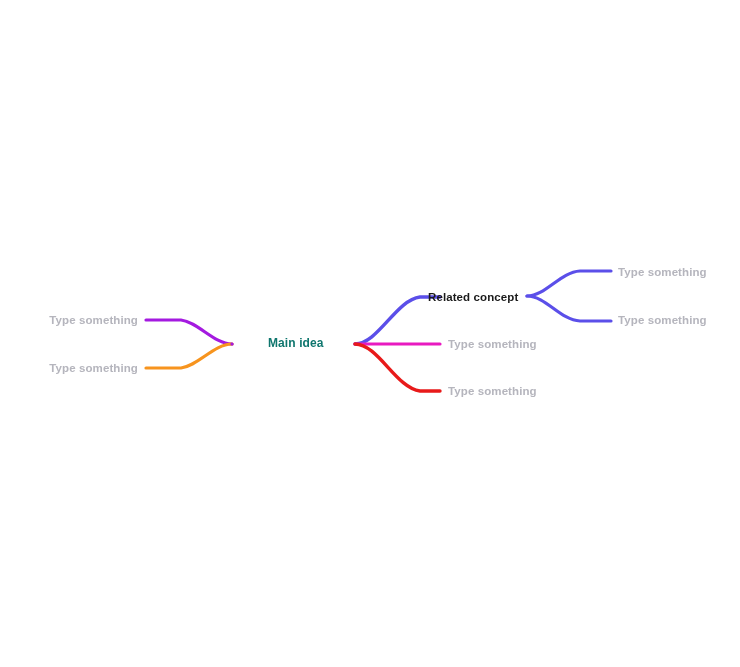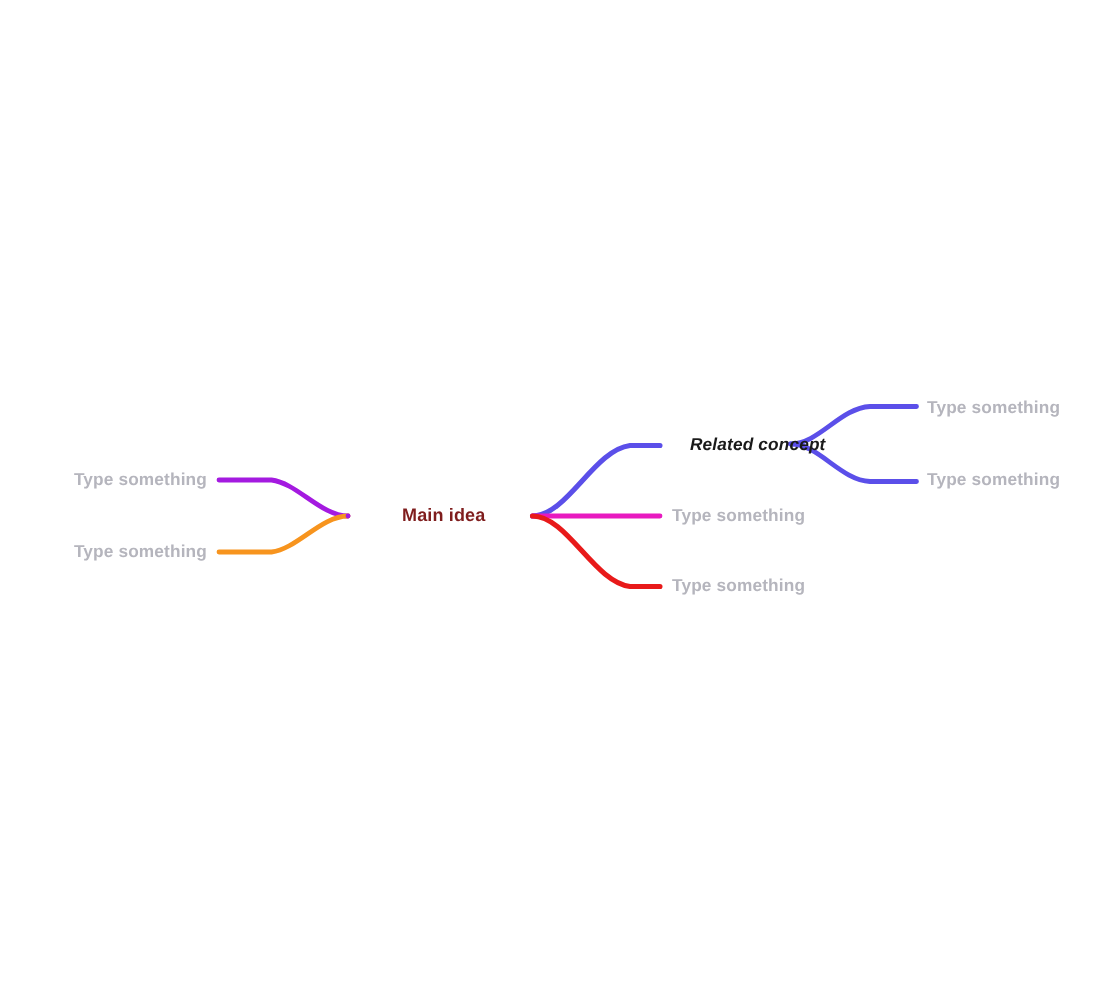--- a/index.html
+++ b/index.html
@@ -34,21 +34,21 @@
   }
   .node-label {
     position: absolute;
     white-space: nowrap;
     font-size: 11.5px;
     line-height: 14px;
     letter-spacing: 0.1px;
   }
   .node-root {
     font-weight: bold;
-    color: #7f1d1d;
+    color: #0f766e;
     font-size: 12px;
     text-align: right;
   }
   .node-named {
     font-weight: bold;
     color: #1a1a1a;
     font-size: 11.5px;
   }
   .node-placeholder {
     font-weight: bold;
@@ -75,21 +75,21 @@
         <path d="M 232 344 L 232 344" stroke="#a41ae0" stroke-width="3.2"></path>
       </g>
   </svg>
 
   <div class="node-label node-placeholder align-right" style="left: 0px; top: 313px; width: 138px;">Type something</div>
 
   <div class="node-label node-placeholder align-right" style="left: 0px; top: 361px; width: 138px;">Type something</div>
 
   <div class="node-label node-root" style="left: 268px; top: 336px;">Main idea</div>
 
-  <div class="node-label node-named" style="left: 460px; top: 290px; font-style: italic;">Related concept</div>
+  <div class="node-label node-named" style="left: 428px; top: 290px;">Related concept</div>
 
   <div class="node-label node-placeholder" style="left: 448px; top: 337px;">Type something</div>
 
   <div class="node-label node-placeholder" style="left: 448px; top: 384px;">Type something</div>
 
   <div class="node-label node-placeholder" style="left: 618px; top: 265px;">Type something</div>
 
   <div class="node-label node-placeholder" style="left: 618px; top: 313px;">Type something</div>
 
 </div>

